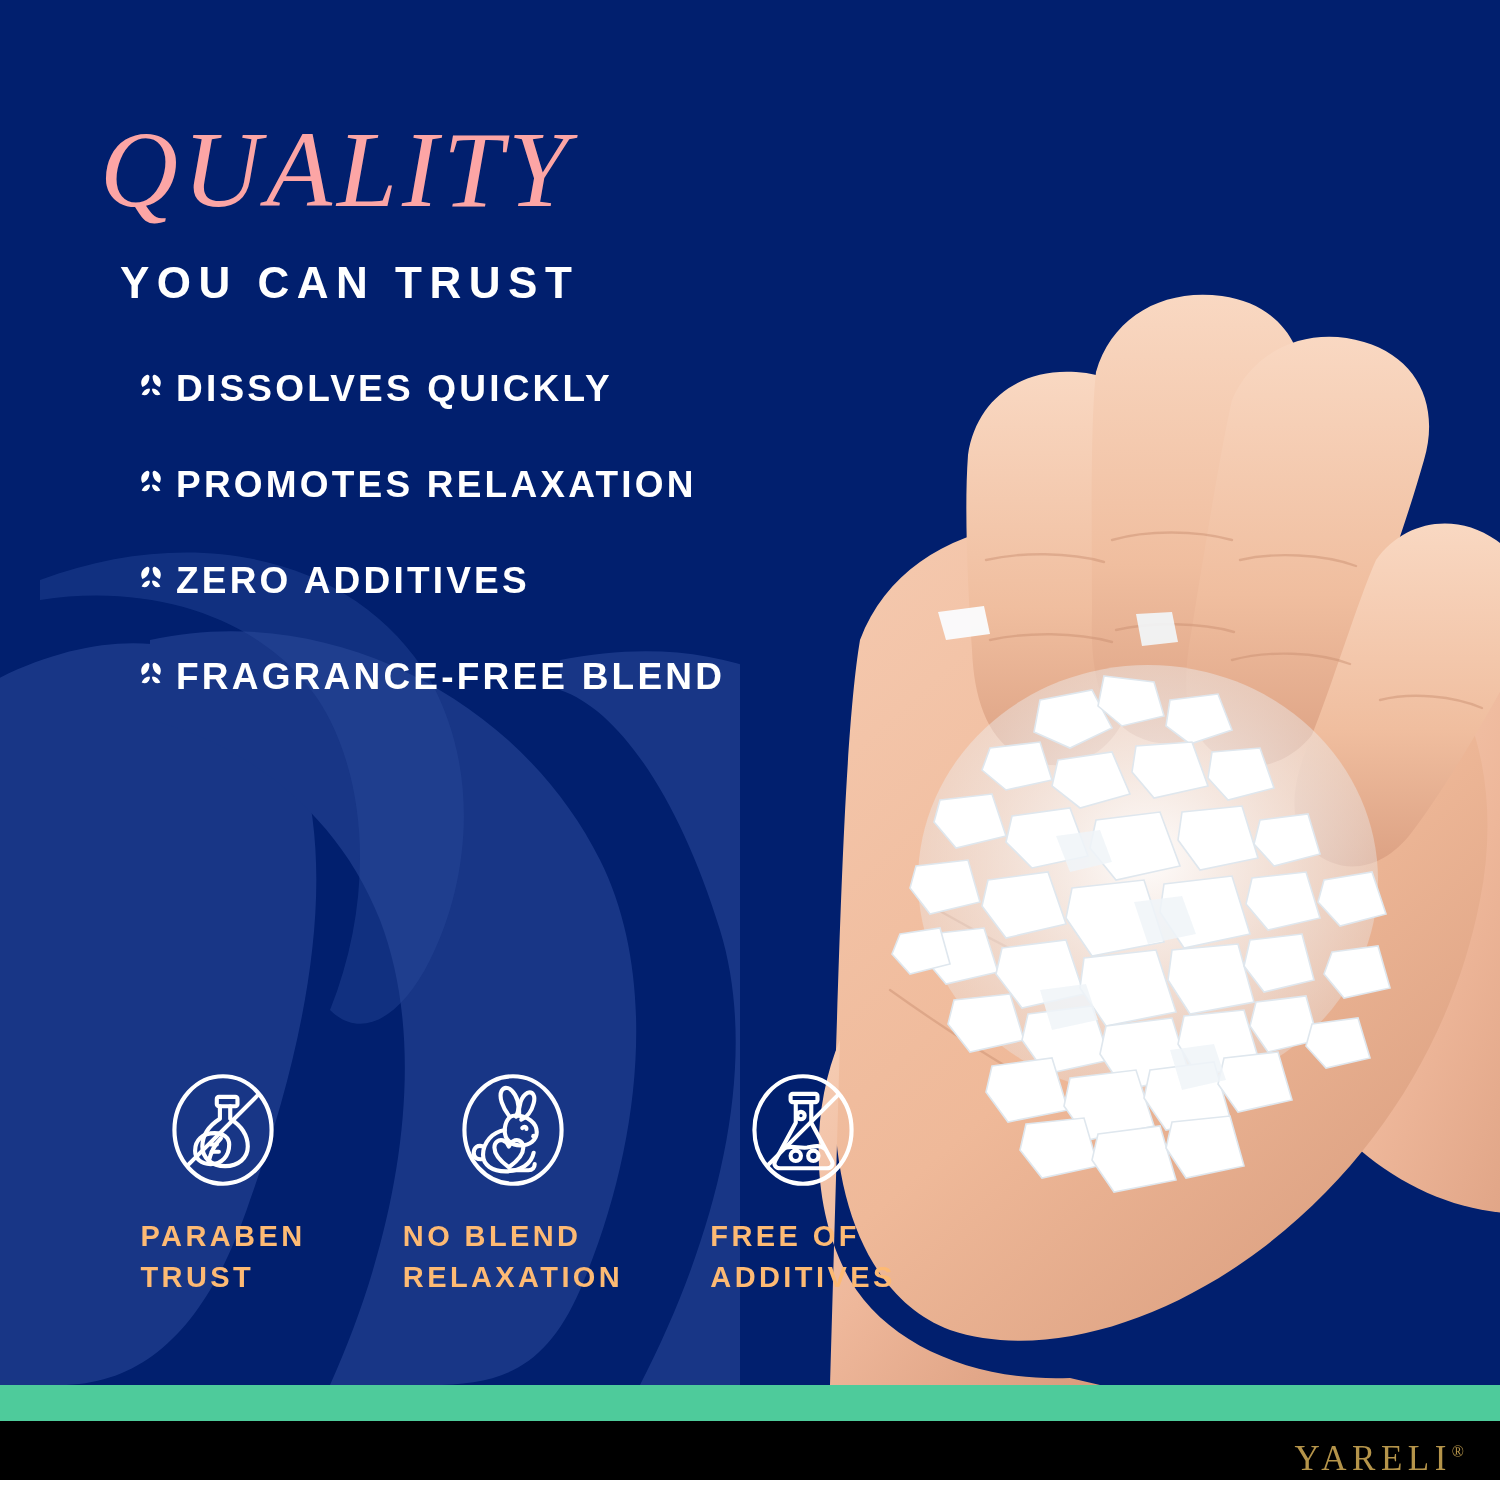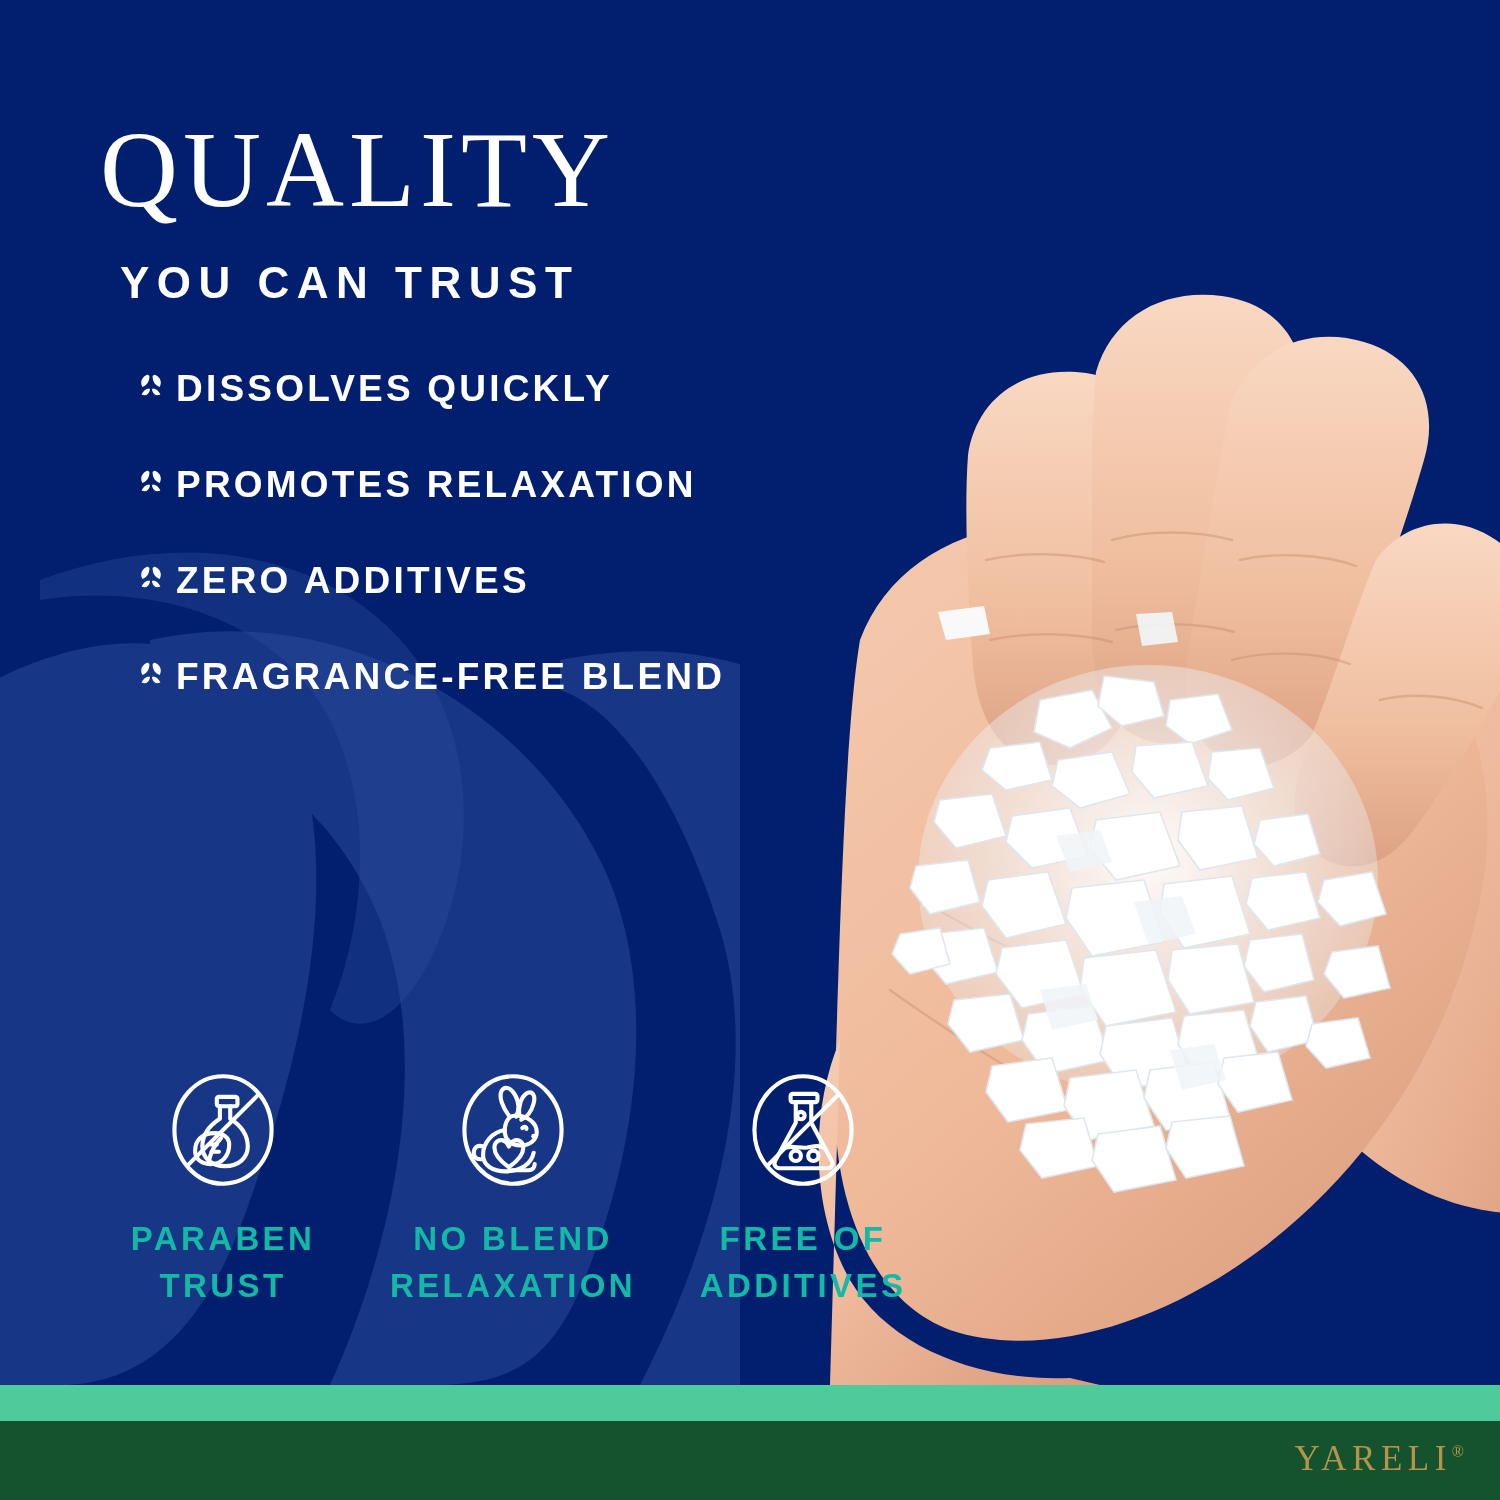--- a/index.html
+++ b/index.html
@@ -25,27 +25,28 @@
   
   .photo{
     position:absolute;
     right:0;top:0;width:760px;height:1385px;
     overflow:hidden;
   }
 
   
   .headline{
     position:absolute;left:100px;top:116px;
-    color:#ffffff;
+    color:#fca5a5;
     font-family:"Liberation Serif",serif;
     font-size:108px;
     line-height:1.0;
     letter-spacing:5px;
     font-weight:400;
     white-space:nowrap;
+    font-style:italic;
   }
   .subhead{
     position:absolute;left:120px;top:258px;
     color:#ffffff;
     font-size:44px;
     font-weight:bold;
     letter-spacing:7.5px;
     white-space:nowrap;
     text-align:right;
   }
@@ -79,40 +80,40 @@
     width:870px;
     display:flex;
   }
   .badge{
     width:290px;
     display:flex;flex-direction:column;align-items:center;
   }
   .badge-icon{width:124px;height:124px;display:block;}
   .badge-label{
     margin-top:24px;
-    color:#14b8a6;
-    font-size:33px;
+    color:#fdba74;
+    font-size:29px;
     font-weight:bold;
     letter-spacing:3.4px;
     line-height:1.42;
-    text-align:center;
+    text-align:left;
   }
 
   
   .stripe{
     position:absolute;left:0;top:1385px;
     width:1500px;height:36px;
     background:#4ECB9B;
   }
 
   
   .footer{
     position:absolute;left:0;top:1421px;
-    width:1500px;height:79px;
-    background:#14532d;
+    width:1500px;height:59px;
+    background:#000000;
   }
   .brand{
     position:absolute;right:36px;top:18px;
     color:#B5944A;
     font-family:"Liberation Serif",serif;
     font-size:35px;
     letter-spacing:5.5px;
     white-space:nowrap;
   }
   .brand .reg{font-size:16px;vertical-align:super;letter-spacing:0;}

